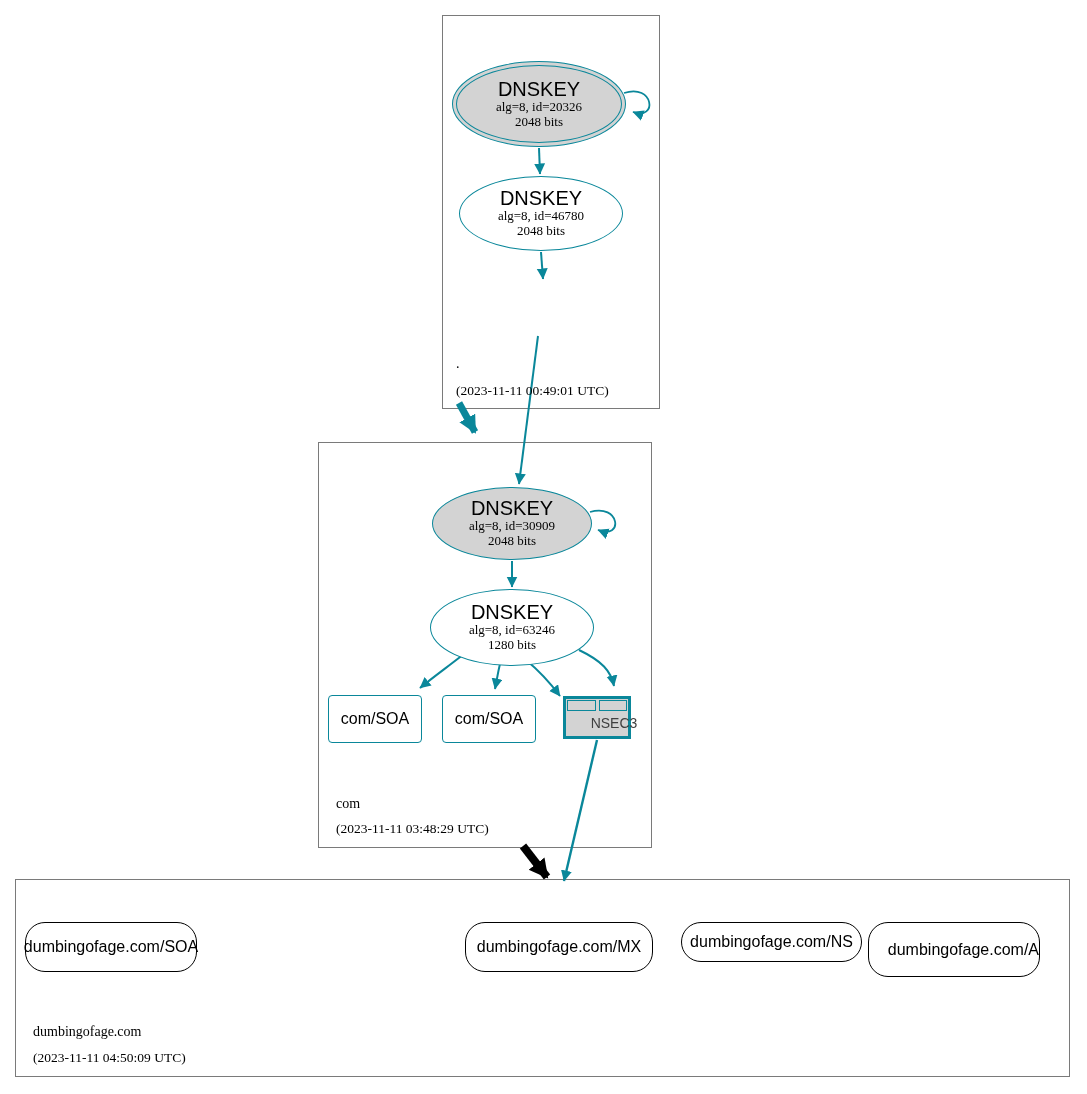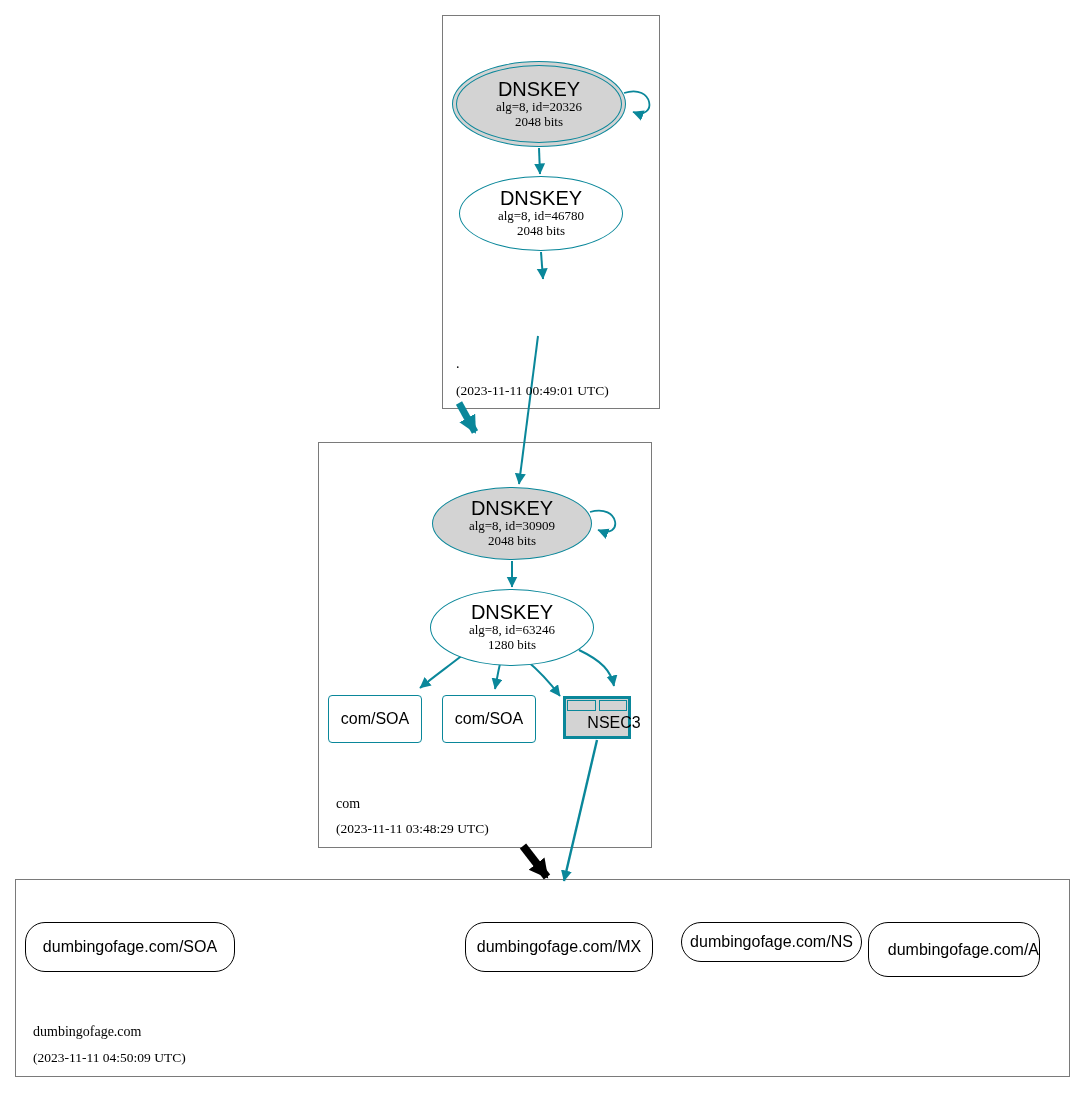--- a/index.html
+++ b/index.html
@@ -31,21 +31,21 @@
       box-sizing:border-box;display:flex;align-items:center;justify-content:center;
       font-size:16px;color:#000;z-index:3;}
   .rr.black{border:1.8px solid #000000;border-radius:20px;}
 
   
   .nsec3{position:absolute;background:#d3d3d3;border:3px solid #0a879a;box-sizing:border-box;
          display:flex;flex-direction:column;z-index:3;}
   .nsec3-cells{display:flex;gap:3px;padding:1px 1px 0 1px;height:11px;}
   .nsec3-cell{flex:1;border:1.5px solid #0a879a;background:#d3d3d3;box-sizing:border-box;}
   .nsec3-label{flex:1;display:flex;align-items:center;justify-content:center;
-               font-size:16px;color:#000000;padding-bottom:1px;padding-left:34px;}
+               font-size:14px;color:#404040;padding-bottom:1px;padding-left:34px;}
 </style>
 </head>
 <body>
 
 <div class="canvas">
 
   <div class="zone" style="left:442px;top:15px;width:218px;height:394px;"></div>
   <div class="zone" style="left:318px;top:442px;width:334px;height:406px;"></div>
   <div class="zone" style="left:15px;top:879px;width:1055px;height:198px;"></div>
 
@@ -119,21 +119,21 @@
     <div class="nsec3-cells">
       <div class="nsec3-cell"></div>
       <div class="nsec3-cell"></div>
     </div>
     <div class="nsec3-label">NSEC3</div>
   </div>
 
   <div class="zone-label" style="left:336px;top:796px;">com</div>
   <div class="zone-ts" style="left:336px;top:821px;">(2023-11-11 03:48:29 UTC)</div>
 
-  <div class="rr black" style="left:25px;top:922px;width:210px;height:50px;text-align:center;">
+  <div class="rr black" style="left:25px;top:922px;width:172px;height:50px;text-align:center;">
     <span>dumbingofage.com/SOA</span>
   </div>
   <div class="rr black" style="left:465px;top:922px;width:188px;height:50px;">
     <span>dumbingofage.com/MX</span>
   </div>
   <div class="rr black" style="left:681px;top:922px;width:181px;height:40px;">
     <span>dumbingofage.com/NS</span>
   </div>
   <div class="rr black" style="left:868px;top:922px;width:172px;height:55px;justify-content:flex-end;">
     <span>dumbingofage.com/A</span>

